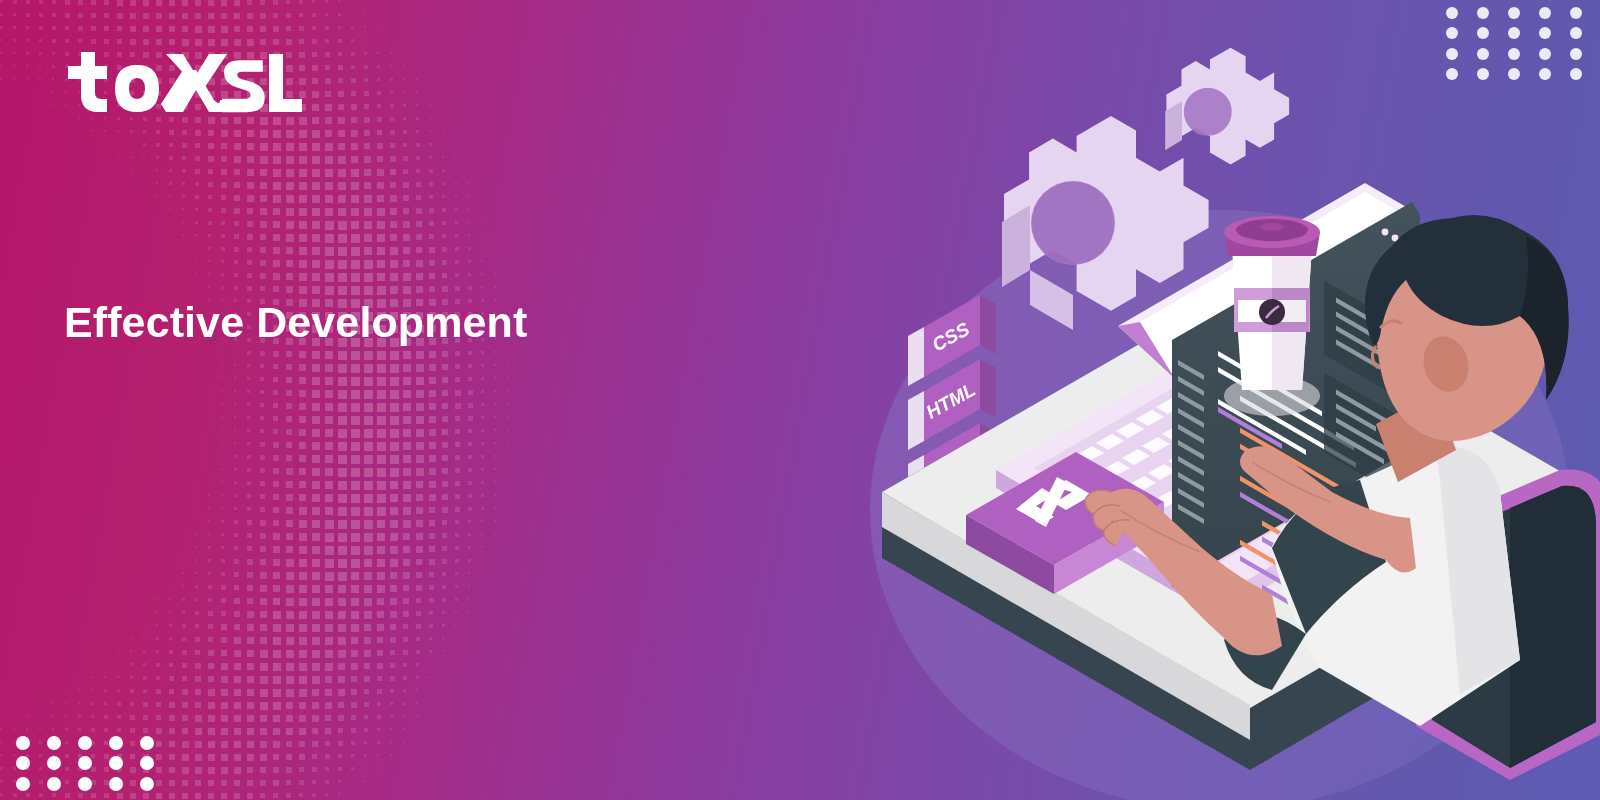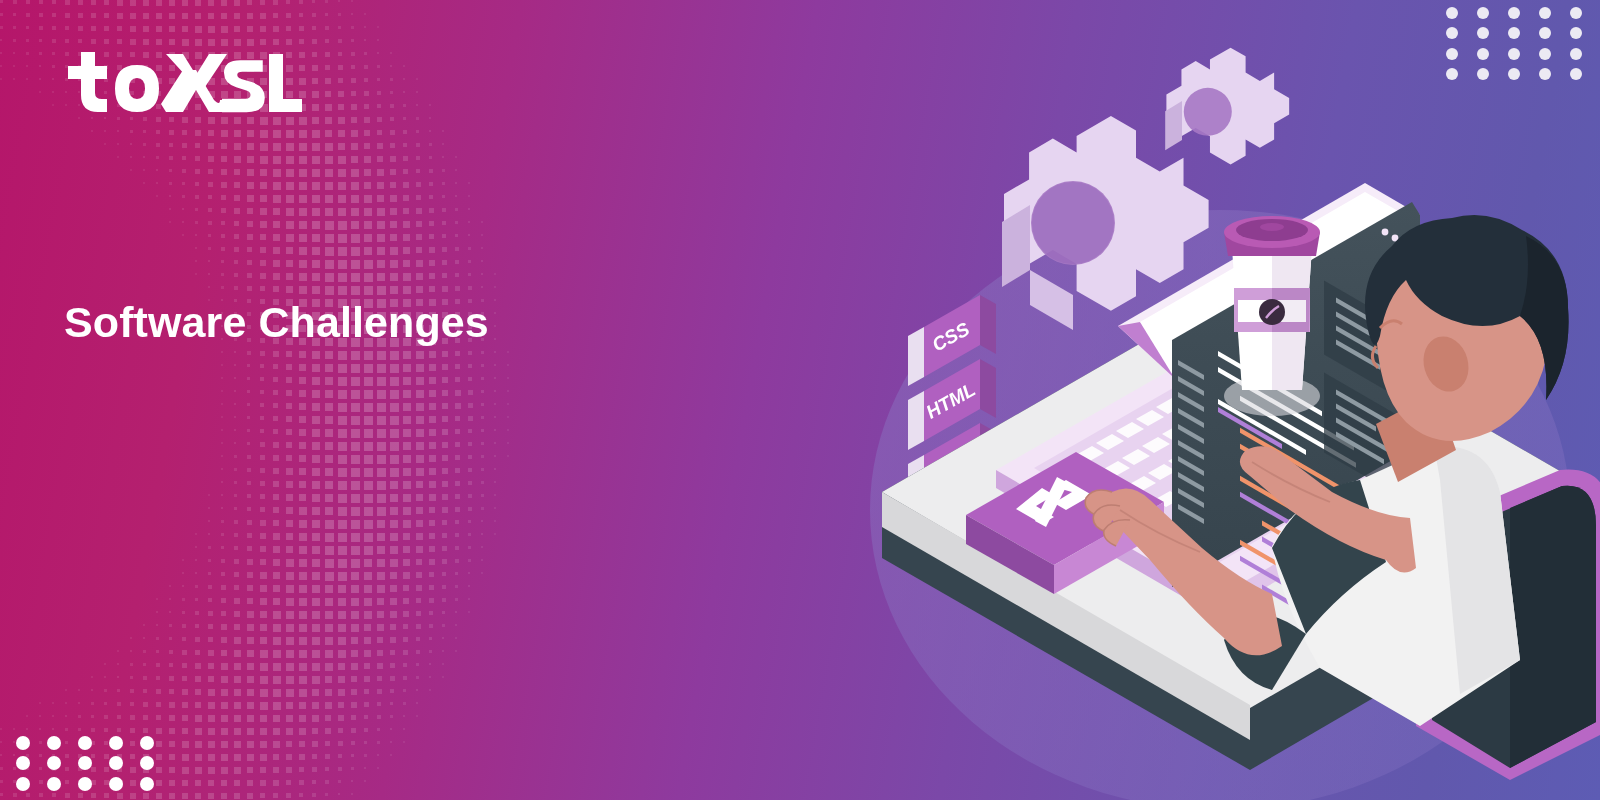--- a/index.html
+++ b/index.html
@@ -1993,17 +1993,17 @@
                  Q226 43 221 43 L198 43 L198 56 L222 56 Q240 56 240 42
                  Q240 31 227 27 L217 24 Q213 23 213 20 Q213 17 218 17 L238 17 L238 6 Z" transform="translate(-42,6) scale(1.02,1.04)"></path>
 
         <path d="M207 6 L221 6 L221 51 L240 51 L240 64 L207 64 Z"></path>
       </g>
     </svg>
   </div>
 
   <div id="headline">
     <span class="ln">
-      <span class="bd">Software Challenges</span>
+      <span class="bd">Effective Development</span>
     </span>
   </div>
 
 </div>
 
 </body></html>

